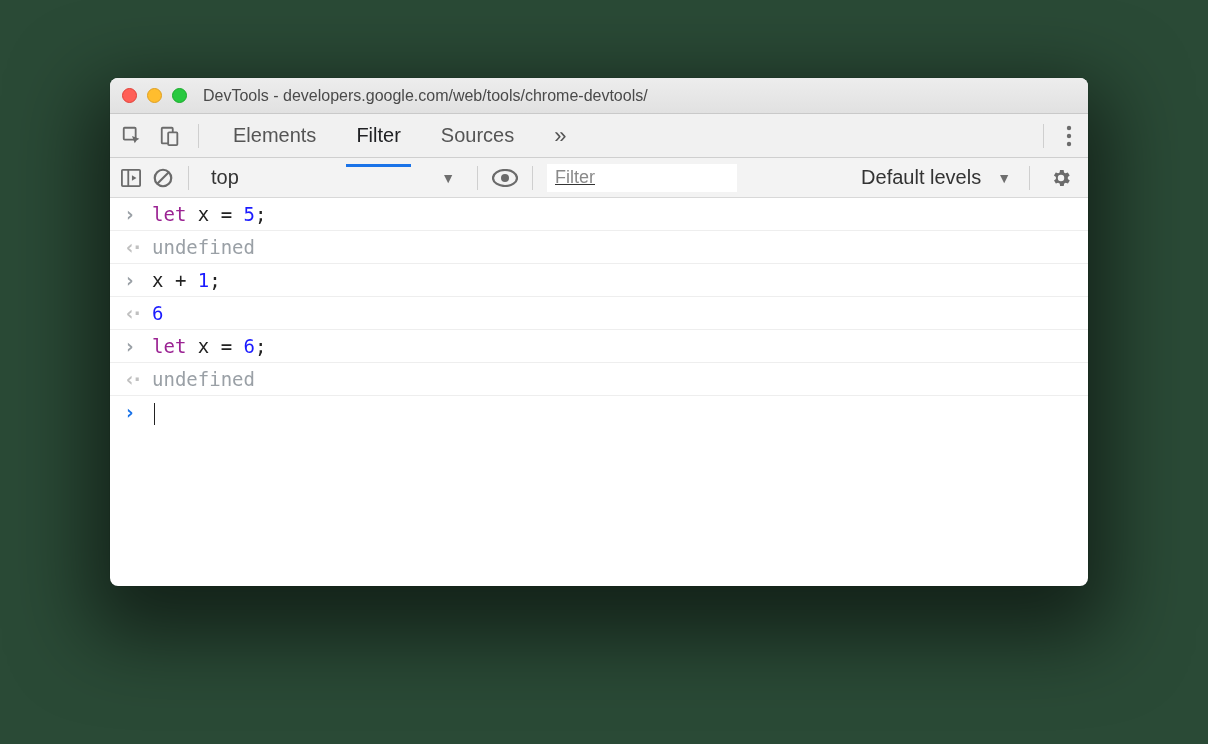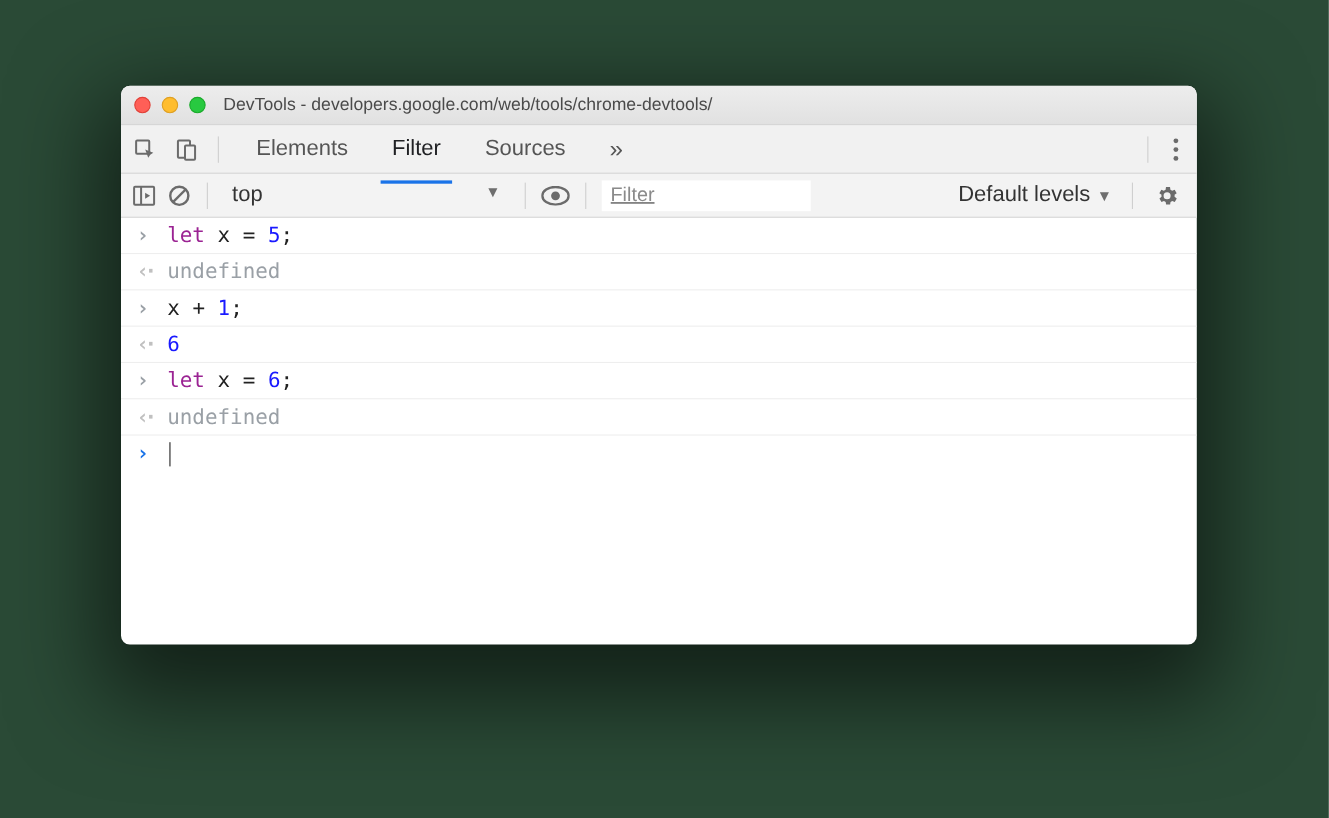--- a/index.html
+++ b/index.html
@@ -86,21 +86,21 @@
   .subtoolbar {
     height: 40px;
     border-bottom: 1px solid #d8d8d8;
     background: #f3f3f3;
     display:flex; align-items:center;
     padding: 0 10px;
     gap: 10px;
   }
   .subtoolbar .iconbtn { color:#6b6b6b; cursor:pointer;}
   .context-select {
-    display:flex; gap:20px;
+    display:flex; align-items:center; gap:20px;
     padding: 0 8px;
     font-size: 20px;
     color:#333;
     cursor:pointer;
     width: 260px;
     justify-content: space-between;
   }
   .context-select .tri { color:#6e6e6e; font-size:14px;}
   .filter-wrap {
     background:#fff;
@@ -108,21 +108,21 @@
     width: 190px;
     display:flex; align-items:center;
     padding:0 8px;
   }
   .filter-wrap input {
     border:none; outline:none; width:100%;
     font-size:18px; color:#333; background:transparent;text-decoration:underline;
   }
   .filter-wrap input::placeholder { color:#8a8a8a; }
   .levels {
-    display:flex; align-items:center; gap:6px;
+    display:flex; align-items:center; gap:16px;
     font-size:20px; color:#333; cursor:pointer;
     margin-left:auto; margin-right:4px;
   }
   .levels .tri { color:#6e6e6e; font-size:14px;}
   .gear { color:#6b6b6b; font-size:20px; cursor:pointer; padding:0 6px;}
   
   .console-body {
     flex:1; overflow:auto;
     font-family: Menlo, Consolas, monospace;
     font-size: 19px;

